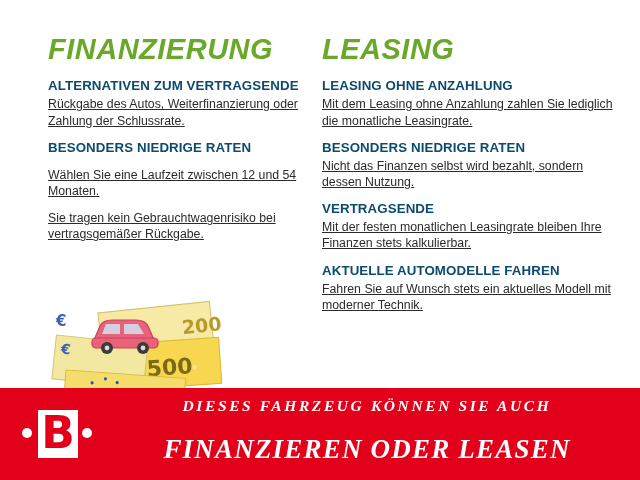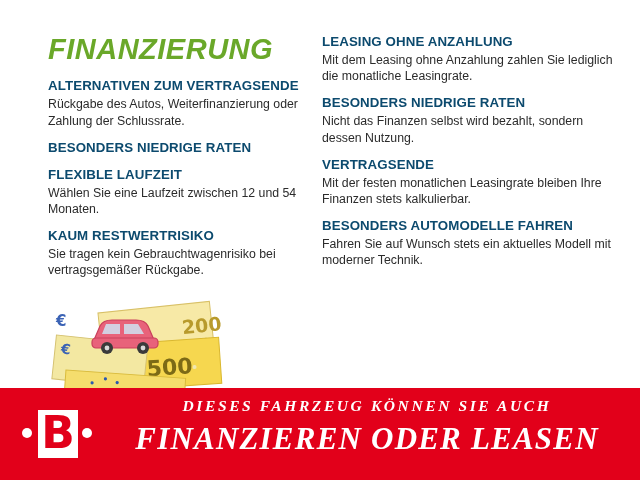--- a/index.html
+++ b/index.html
@@ -63,20 +63,21 @@
     font-size: 13.3px;
     color: #0c4a6e;
     line-height: 1.2;
     margin-bottom: 2px;
     letter-spacing: 0.1px;
   }
   .block-body {
     font-size: 12.3px;
     color: #2b2b2b;
     line-height: 1.32;
+    text-decoration: underline;
   }
 
   
   .money {
     position: absolute;
     left: 42px;
     top: 300px;
     width: 200px;
     height: 120px;
     pointer-events: none;
@@ -105,25 +106,25 @@
     font-style: italic;
     font-weight: bold;
     font-size: 15.5px;
     letter-spacing: 2.6px;
     line-height: 1.5;
     white-space: nowrap;
   }
   .banner-line2 {
     font-style: italic;
     font-weight: bold;
-    font-size: 31px;
+    font-size: 27px;
     letter-spacing: 1.2px;
     line-height: 1.25;
     white-space: nowrap;
-    margin-top: 3px;
+    margin-top: 16px;
   }
 
   
   .logo {
     position: absolute;
     left: 18px;
     bottom: 16px;
     width: 76px;
     height: 54px;
   }
@@ -173,49 +174,48 @@
       <div class="block">
         <div class="block-head">ALTERNATIVEN ZUM VERTRAGSENDE</div>
         <div class="block-body">Rückgabe des Autos, Weiterfinanzierung oder Zahlung der Schlussrate.</div>
       </div>
 
       <div class="block">
         <div class="block-head">BESONDERS NIEDRIGE RATEN</div>
       </div>
 
       <div class="block">
-        <div class="block-head">FLEXIBLE LAUFZEIT</div>
         <div class="block-body">Wählen Sie eine Laufzeit zwischen 12 und 54 Monaten.</div>
       </div>
 
       <div class="block">
-        <div class="block-head">KAUM RESTWERTRISIKO</div>
         <div class="block-body">Sie tragen kein Gebrauchtwagenrisiko bei vertragsgemäßer Rückgabe.</div>
       </div>
     </div>
 
     <div class="col col-right">
+      <div class="col-title">LEASING</div>
 
       <div class="block">
         <div class="block-head">LEASING OHNE ANZAHLUNG</div>
         <div class="block-body">Mit dem Leasing ohne Anzahlung zahlen Sie lediglich die monatliche Leasingrate.</div>
       </div>
 
       <div class="block">
         <div class="block-head">BESONDERS NIEDRIGE RATEN</div>
         <div class="block-body">Nicht das Finanzen selbst wird bezahlt, sondern dessen Nutzung.</div>
       </div>
 
       <div class="block">
         <div class="block-head">VERTRAGSENDE</div>
         <div class="block-body">Mit der festen monatlichen Leasingrate bleiben Ihre Finanzen stets kalkulierbar.</div>
       </div>
 
       <div class="block">
-        <div class="block-head">BESONDERS AUTOMODELLE FAHREN</div>
+        <div class="block-head">AKTUELLE AUTOMODELLE FAHREN</div>
         <div class="block-body">Fahren Sie auf Wunsch stets ein aktuelles Modell mit moderner Technik.</div>
       </div>
     </div>
   </div>
 
   <svg class="money" viewBox="0 0 200 120" xmlns="http://www.w3.org/2000/svg">
 
     <g transform="rotate(-6 105 30)">
       <rect x="58" y="8" width="112" height="44" fill="#f7e9a6" stroke="#d8c067" stroke-width="1"></rect>
       <text x="140" y="38" font-family="DejaVu Sans, sans-serif" font-size="19" font-weight="bold" fill="#b89a2c">200</text>

